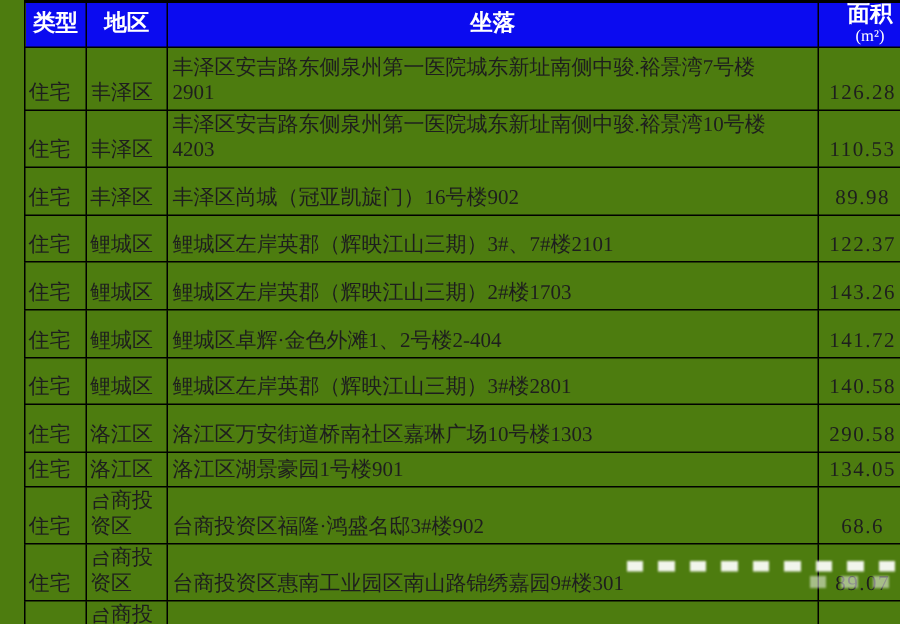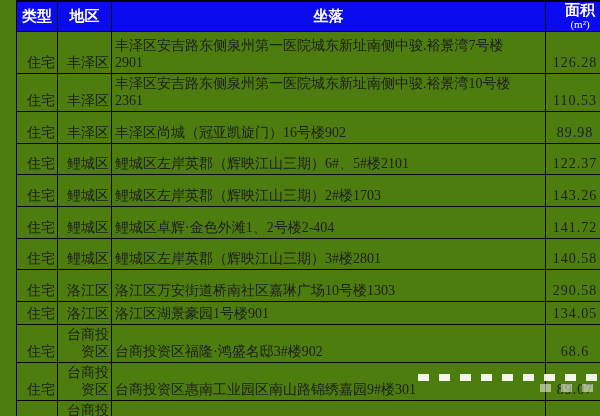--- a/index.html
+++ b/index.html
@@ -49,21 +49,21 @@
     font-weight:normal;
     line-height:11px;
     margin-top:1px;
   }
   tbody td{
     vertical-align:bottom;
     font-size:14px;
     line-height:17px;
     padding:1px 2px 2px 2px;
   }
-  td.type-cell, td.district-cell{text-align:right;}
+  td.type-cell, td.district-cell{text-align:left;border-radius:20px;}
   td.location-cell{
     text-align:left;
     padding-left:3px;
     white-space:pre-wrap;
     word-break:break-all;
   }
   td.area-cell{
     text-align:center;
     padding-right:12px;
     letter-spacing:1px;
@@ -112,33 +112,33 @@
     <td class="type-cell">住宅</td>
     <td class="district-cell">丰泽区</td>
     <td class="location-cell">丰泽区安吉路东侧泉州第一医院城东新址南侧中骏.裕景湾7号楼
 2901</td>
     <td class="area-cell">126.28</td>
   </tr>
         <tr style="height: 33px;">
     <td class="type-cell">住宅</td>
     <td class="district-cell">丰泽区</td>
     <td class="location-cell">丰泽区安吉路东侧泉州第一医院城东新址南侧中骏.裕景湾10号楼
-2361</td>
+4203</td>
     <td class="area-cell">110.53</td>
   </tr>
         <tr style="height: 32px;">
     <td class="type-cell">住宅</td>
     <td class="district-cell">丰泽区</td>
     <td class="location-cell">丰泽区尚城（冠亚凯旋门）16号楼902</td>
     <td class="area-cell">89.98</td>
   </tr>
         <tr style="height: 31px;">
     <td class="type-cell">住宅</td>
     <td class="district-cell">鲤城区</td>
-    <td class="location-cell">鲤城区左岸英郡（辉映江山三期）6#、5#楼2101</td>
+    <td class="location-cell">鲤城区左岸英郡（辉映江山三期）3#、7#楼2101</td>
     <td class="area-cell">122.37</td>
   </tr>
         <tr style="height: 32px;">
     <td class="type-cell">住宅</td>
     <td class="district-cell">鲤城区</td>
     <td class="location-cell">鲤城区左岸英郡（辉映江山三期）2#楼1703</td>
     <td class="area-cell">143.26</td>
   </tr>
         <tr style="height: 32px;">
     <td class="type-cell">住宅</td>

